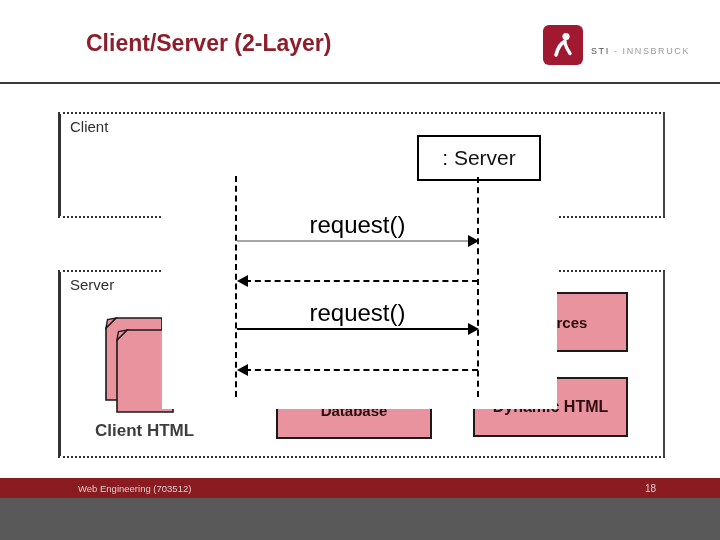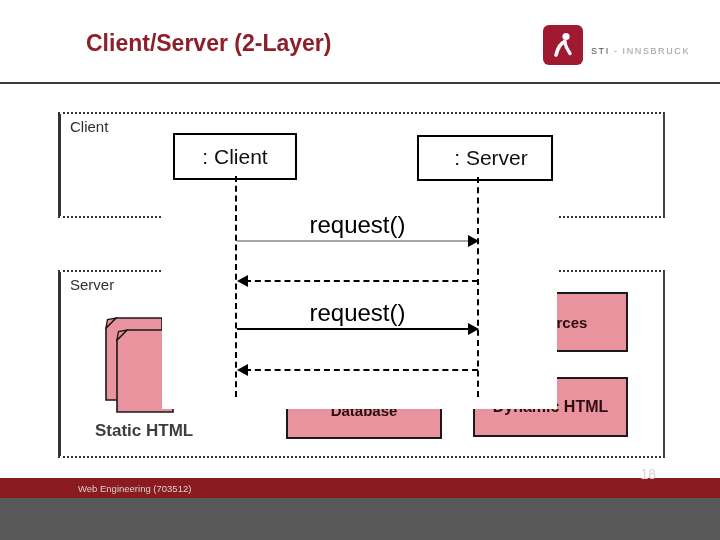--- a/index.html
+++ b/index.html
@@ -14,30 +14,30 @@
   #logo-text{left:591px;top:46px;font-size:9px;letter-spacing:1.6px;color:#9a9a9a;white-space:nowrap;}
   #logo-text .sti{font-weight:normal;color:#4f4f4f;}
   #head-rule{left:0;top:82px;width:720px;height:2px;background:#3a3a3a;}
   
   .group-box{border-top:2px dotted #333;border-bottom:2px dotted #333;border-left:3px solid #333;border-right:2px solid #444;background:transparent;}
   #client-group{left:58px;top:112px;width:602px;height:102px;}
   #server-group{left:58px;top:270px;width:602px;height:184px;}
   .group-label{font-size:15px;color:#2f2f2f;padding:4px 0 0 9px;}
   
   .pink-box{background:var(--pink,#e8939d);border:2px solid #1a1a1a;display:flex;align-items:center;justify-content:center;font-weight:bold;font-size:15px;color:#2b0d12;}
-  #database-box{left:286px;top:382px;width:152px;height:53px;}
+  #database-box{left:276px;top:382px;width:152px;height:53px;}
   #resources-box{left:470px;top:292px;width:154px;height:56px;}
   #dynamic-box{left:473px;top:377px;width:151px;height:56px;font-size:16px;}
   #static-label{left:95px;top:421px;font-size:17px;font-weight:bold;color:#3d3d3d;}
   
   #seq-overlay{left:162px;top:125px;width:395px;height:284px;background:#fff;}
   
   .obj-box{border:2px solid #000;background:#fff;display:flex;align-items:center;justify-content:center;font-size:21px;color:#111;}
   #client-obj{left:173px;top:133px;width:120px;height:43px;}
-  #server-obj{left:417px;top:135px;width:120px;height:42px;padding-left:12px;}
+  #server-obj{left:417px;top:135px;width:120px;height:42px;}
   .lifeline{border-left:2px dashed #000;width:0;}
   #client-lifeline{left:235px;top:176px;height:221px;}
   #server-lifeline{left:477px;top:177px;height:220px;}
   .msg-label{left:237px;width:241px;text-align:center;font-size:24px;color:#000;}
   #msg1-label{top:211px;}
   #msg2-label{top:299px;}
   .arrow-line{height:2px;}
   #msg1-line{left:237px;top:240px;width:232px;background:#a6a6a6;}
   #msg2-line{left:237px;top:328px;width:232px;background:#000;}
   .ret-line{border-top:2px dashed #000;height:0;}
@@ -45,21 +45,21 @@
   #ret2-line{left:245px;top:369px;width:233px;}
   .head-right{width:0;height:0;border-left:11px solid #000;border-top:6px solid transparent;border-bottom:6px solid transparent;}
   #msg1-head{left:468px;top:235px;}
   #msg2-head{left:468px;top:323px;}
   .head-left{width:0;height:0;border-right:11px solid #000;border-top:6px solid transparent;border-bottom:6px solid transparent;}
   #ret1-head{left:237px;top:275px;}
   #ret2-head{left:237px;top:364px;}
   
   #footer-bar{left:0;top:478px;width:720px;height:20px;background:var(--maroon_bar,#8a1b20);}
   #footer-course{left:62px;top:483px;font-size:9.5px;color:#dcd2d2;margin-left:16px;}
-  #footer-page{right:64px;top:466px;font-size:14px;color:#dcd2d2;}
+  #footer-page{right:64px;top:483px;font-size:10px;color:#dcd2d2;}
   #bottom-band{left:0;top:498px;width:720px;height:42px;background:var(--footer_gray,#595959);}
 </style>
 </head>
 <body>
 
 <div id="slide">
 
   <div class="abs" id="page-title">Client/Server (2-Layer)</div>
   <div class="abs" id="logo-box">
     <svg width="30" height="30" viewBox="0 0 28 30">
@@ -78,37 +78,34 @@
   <div class="abs group-box" id="server-group">
     <div class="group-label">Server</div>
   </div>
 
   <svg class="abs" style="left:100px;top:312px;" width="75" height="104" viewBox="0 0 75 104">
     <path d="M16 6 L62 6 L62 88 L6 88 L6 16 Z" fill="#e8939d" stroke="#1a1a1a" stroke-width="1.6"></path>
     <path d="M16 6 L6 16 L7.5 7.5 Z" fill="#e8939d" stroke="#1a1a1a" stroke-width="1.4"></path>
     <path d="M27 18 L73 18 L73 100 L17 100 L17 28 Z" fill="#e8939d" stroke="#1a1a1a" stroke-width="1.6"></path>
     <path d="M27 18 L17 28 L18.5 19.5 Z" fill="#e8939d" stroke="#1a1a1a" stroke-width="1.4"></path>
   </svg>
-  <div class="abs" id="static-label">Static HTML</div>
+  <div class="abs" id="static-label">Client HTML</div>
 
   <div class="abs pink-box" id="database-box">
     <span>Database</span>
   </div>
   <div class="abs pink-box" id="resources-box">
     <span>Resources</span>
   </div>
   <div class="abs pink-box" id="dynamic-box">
     <span>Dynamic HTML</span>
   </div>
 
   <div class="abs" id="seq-overlay"></div>
 
-  <div class="abs obj-box" id="client-obj">
-    <span>: Client</span>
-  </div>
   <div class="abs obj-box" id="server-obj">
     <span>: Server</span>
   </div>
   <div class="abs lifeline" id="client-lifeline"></div>
   <div class="abs lifeline" id="server-lifeline"></div>
 
   <div class="abs msg-label" id="msg1-label">request()</div>
   <div class="abs arrow-line" id="msg1-line"></div>
   <div class="abs head-right" id="msg1-head"></div>
 

